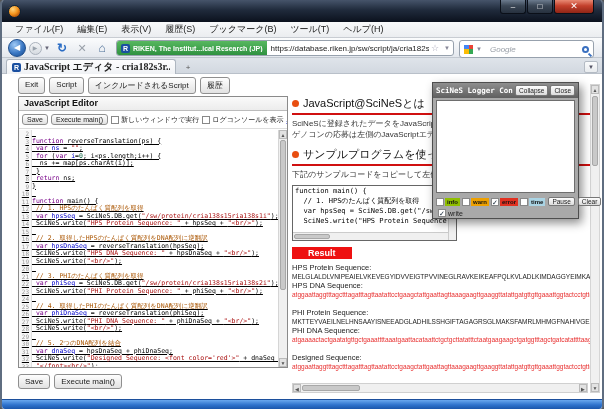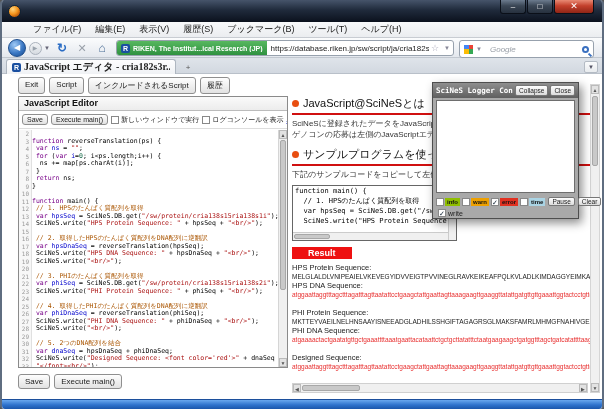--- a/index.html
+++ b/index.html
@@ -15,21 +15,21 @@
     border:1px solid #123; }
   .title-text { color:#fff; font-size:9px; text-shadow:0 1px 2px #000; white-space:nowrap; }
   .win-btns { position:absolute; right:8px; top:0; display:flex; }
   .win-btn { width:26px; height:14px; border:1px solid #0a0f18; border-top:none; border-radius:0 0 3px 3px;
     background:linear-gradient(#6c7b8e,#3a4655 45%,#27313f); color:#fff; font-size:8px; line-height:13px;
     text-align:center; margin-left:1px; }
   .win-btn.close { width:40px; background:linear-gradient(#e88a74,#c3402c 45%,#8f2516); font-size:9px; }
 
   
   .menubar { position:absolute; left:0; top:22px; width:100%; height:16px; background:linear-gradient(#f8f9fa,#ebedf0);
-    border-bottom:1px solid #c8ccd2; display:flex; align-items:center; padding-left:24px; }
+    border-bottom:1px solid #c8ccd2; display:flex; align-items:center; padding-left:6px; }
   .menu-item { font-size:9px; color:#222; padding:0 7px; }
 
   
   .navbar { position:absolute; left:0; top:38px; width:100%; height:20px;
     background:linear-gradient(#fbfcfd,#e4e8ee); border-bottom:1px solid #c2c8d0; }
   .nav-ic { position:absolute; top:0; height:20px; display:flex; align-items:center; justify-content:center; }
   .back-btn { left:5px; width:20px; } 
   .back-circle { width:18px; height:18px; border-radius:50%; border:1px solid #1d4d8c;
     background:radial-gradient(circle at 35% 30%, #9fc9f5, #3b78c4 55%, #174a8c); color:#fff; font-size:8px;
     line-height:16px; text-align:center; }
@@ -84,21 +84,21 @@
     font-size:9px; font-weight:bold; color:#111; padding:1px 5px; }
   .editor-toolbar { height:18px; display:flex; align-items:center; gap:3px; padding:0 3px; border-bottom:1px solid #ddd;
     overflow:hidden; white-space:nowrap; }
   .editor-toolbar .btn { font-size:7px; padding:1px 4px; }
   .cb { display:inline-block; width:8px; height:8px; background:#fff; border:1px solid #888; font-size:7px;
     line-height:7px; text-align:center; color:#123; flex:0 0 auto; }
   .cb-label { font-size:7px; color:#222; }
   .cb-wrap { display:inline-flex; align-items:center; gap:2px; }
   .api-link { font-size:7px; color:#1020cc; text-decoration:underline; margin-left:auto; }
 
-  .editor-body { position:absolute; left:0; top:33px; right:0; bottom:0; overflow:hidden; display:flex; }
+  .editor-body { position:absolute; left:0; top:33px; right:0; bottom:0; overflow:hidden; display:flex;text-decoration:underline; }
   .gutter-col { width:13px; background:#f7f7f7; border-right:1px solid #e0e0e0; }
   .code-col { flex:1; overflow:hidden; }
   .code-line { height:7.5px; white-space:pre; font-family:"DejaVu Sans Mono",monospace; font-size:6.5px; line-height:7.5px; }
   .ln { display:block; height:7.5px; font-family:"DejaVu Sans Mono",monospace; font-size:6px; line-height:7.5px;
     color:#999; text-align:right; padding-right:2px; }
   .cm-keyword { color:#708; } .cm-string { color:#a11; } .cm-comment { color:#a50; } .cm-def { color:#00c; } .cm-number { color:#164; }
 
   .vscroll { width:9px; background:#f0f0f0; border-left:1px solid #d5d5d5; position:relative; flex:0 0 auto; }
   .vscroll .arr { position:absolute; left:0; width:100%; height:9px; background:#e2e2e2; border:1px solid #bbb;
     font-size:5px; color:#555; text-align:center; line-height:8px; }

